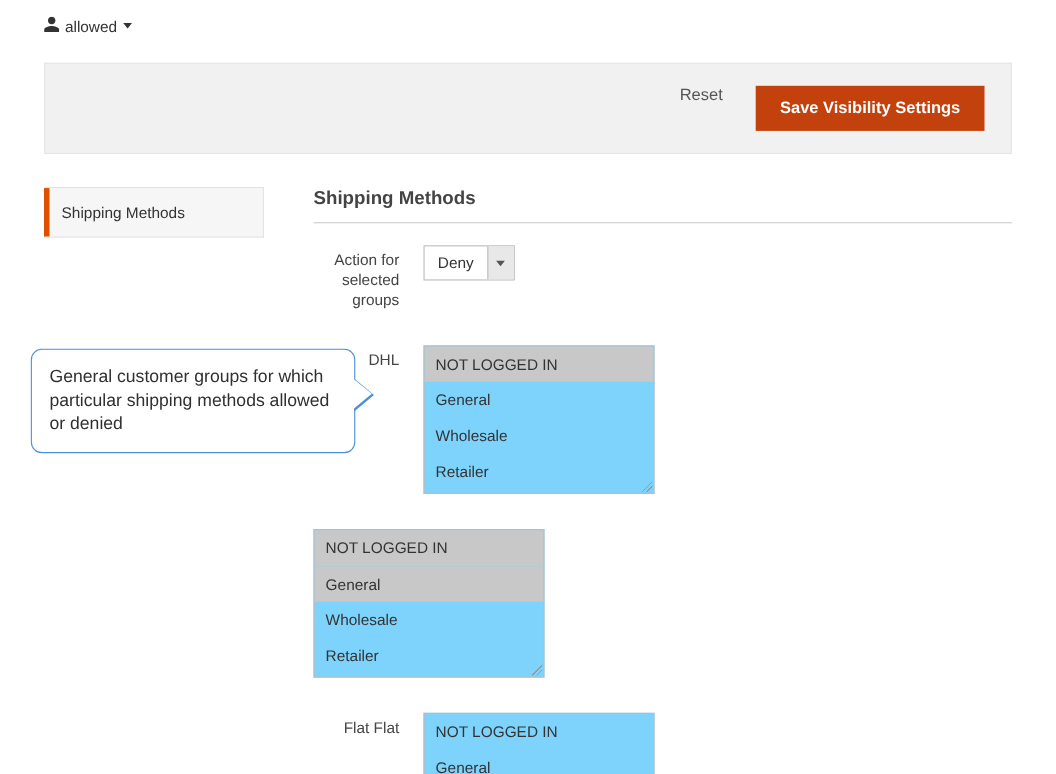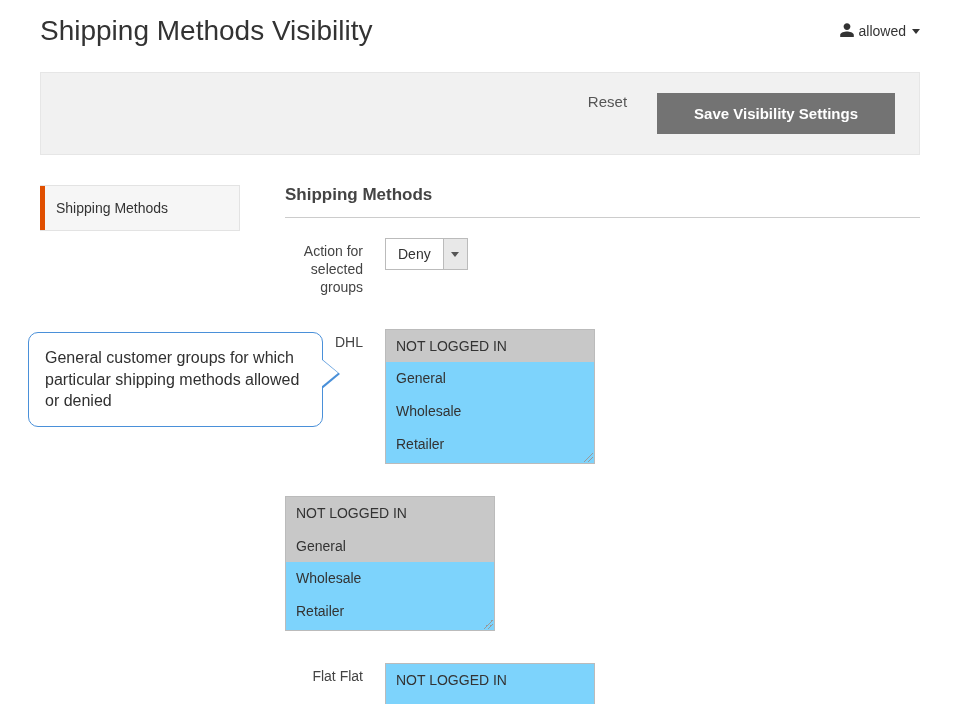--- a/index.html
+++ b/index.html
@@ -48,24 +48,24 @@
       gap: 30px;
     }
     .btn-reset {
       background: none;
       border: none;
       font-size: 15px;
       color: #555;
       cursor: pointer;
     }
     .btn-primary {
-      background: #737373;
+      background: #c2410c;
       color: #fff;
       border: none;
-      padding: 12px 37px;
+      padding: 12px 22px;
       font-size: 15px;
       font-weight: 600;
       cursor: pointer;
     }
     .content-area {
       display: flex;
       margin-top: 30px;
       gap: 45px;
     }
     .sidebar { width: 200px; position: relative; }
@@ -194,21 +194,20 @@
       width: 10px;
       height: 10px;
       background:
         linear-gradient(135deg, transparent 0 50%, #999 50% 58%, transparent 58% 70%, #999 70% 78%, transparent 78% 100%);
     }
   </style>
 </head>
 <body>
 
 <div class="header-row">
-  <h1 class="page-title">Shipping Methods Visibility</h1>
   <div class="user-menu">
     <span class="user-icon">
       <svg width="14" height="14" viewBox="0 0 14 14">
           <path fill="#333" d="M7 7c1.9 0 3.4-1.5 3.4-3.4S8.9.2 7 .2 3.6 1.7 3.6 3.6 5.1 7 7 7zm0 1.6c-2.3 0-6.8 1.1-6.8 3.4V14h13.6v-2c0-2.3-4.5-3.4-6.8-3.4z"></path>
         </svg>
     </span>
     <span>allowed</span>
     <span class="caret-down"></span>
   </div>
 </div>

